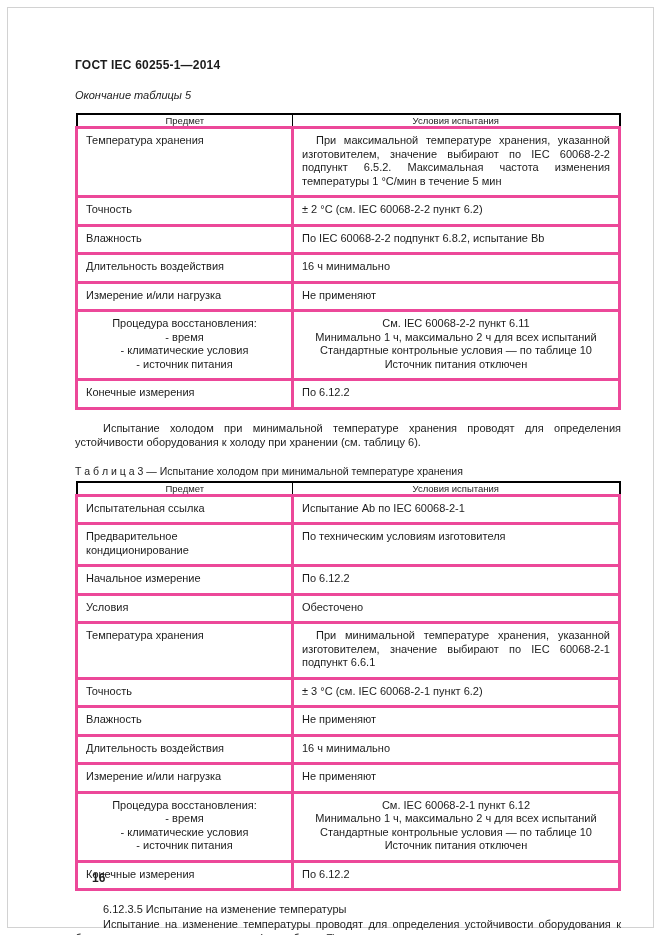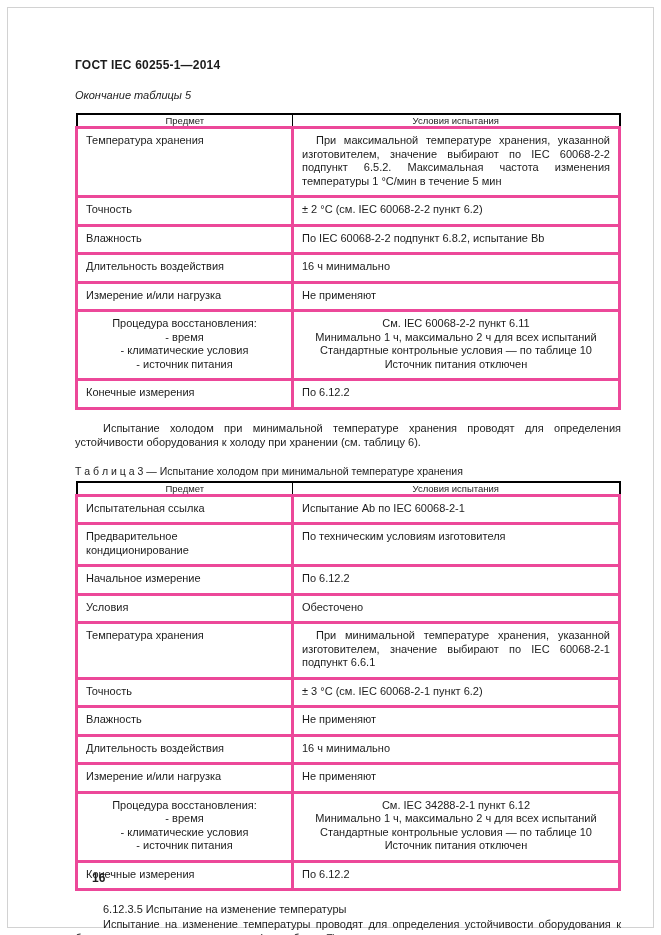--- a/index.html
+++ b/index.html
@@ -142,21 +142,21 @@
       </tr>
       <tr>
         <td>Измерение и/или нагрузка</td>
         <td>Не применяют</td>
       </tr>
       <tr>
         <td class="lines">Процедура восстановления:
 - время
 - климатические условия
 - источник питания</td>
-        <td class="lines">См. IEC 34288-2-1 пункт 6.12
+        <td class="lines">См. IEC 60068-2-1 пункт 6.12
 Минимально 1 ч, максимально 2 ч для всех испытаний
 Стандартные контрольные условия — по таблице 10
 Источник питания отключен</td>
       </tr>
       <tr>
         <td>Конечные измерения</td>
         <td>По 6.12.2</td>
       </tr>
     </tbody>
   </table>

